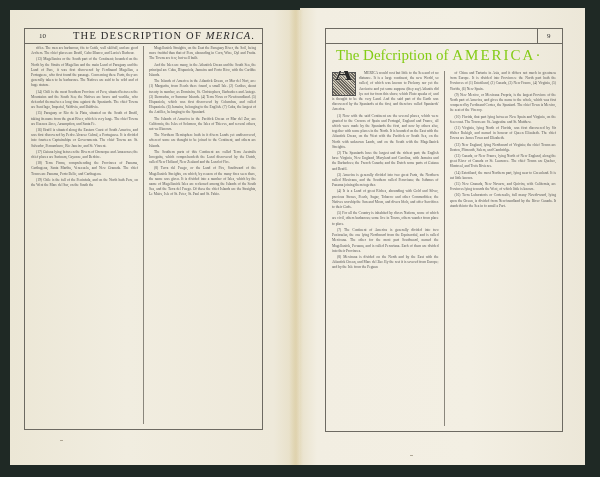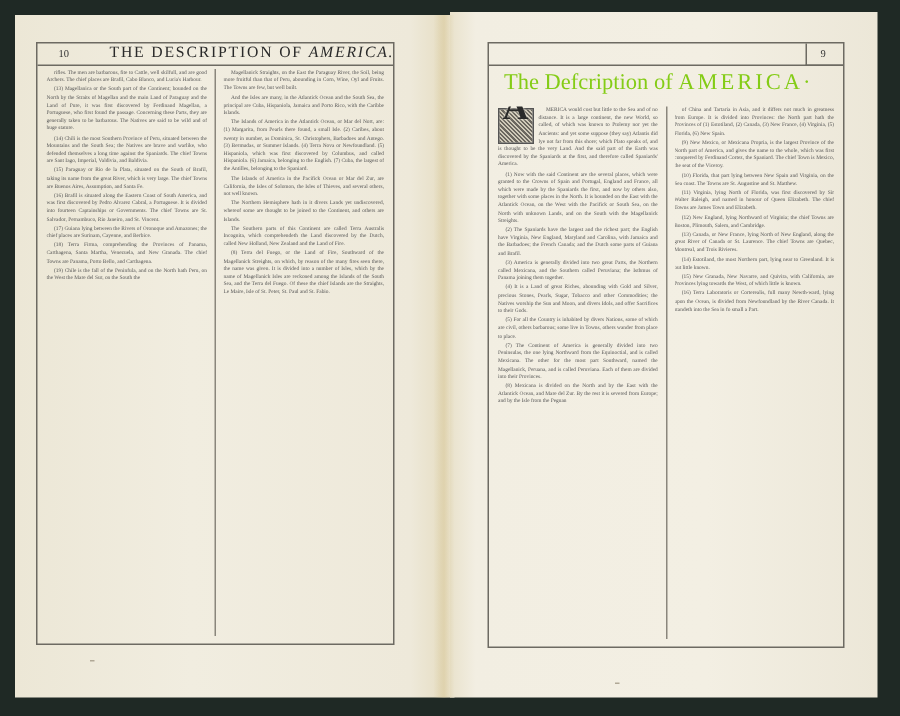--- a/index.html
+++ b/index.html
@@ -37,21 +37,21 @@
 <div class="paper" id="left-paper"></div>
 <div class="paper" id="right-paper"></div>
 <div class="fold"></div>
 
 <div class="speck" style="left:60px;top:440px;"></div>
 <div class="speck" style="left:410px;top:455px;"></div>
 
 <div class="frame" id="left-frame">
   <div class="running-head">
     <span class="page-num" id="left-pagenum">10</span>
-    <span id="left-title"><span>THE DESCRIPTION OF</span> <i>AMERICA.</i></span>
+    <span id="left-title"><span>THE DESCRIPTION OF</span> <i>MERICA.</i></span>
   </div>
   <div class="cols" id="left-cols">
     <div class="col">
         <p>rifles. The men are barbarous, fite to Cattle, well skilfull, and are good Archers. The chief places are Brafil, Cabo Blanco, and Lucia's Harbour.</p>
         <p>(13) Magellanica or the South part of the Continent; bounded on the North by the Straits of Magellan and the main Land of Paraguay and the Land of Pure, it was first discovered by Ferdinand Magellan, a Portuguese, who first found the passage. Concerning these Parts, they are generally taken to be barbarous. The Natives are said to be wild and of huge stature.</p>
         <p>(14) Chili is the most Southern Province of Peru, situated between the Mountains and the South Sea; the Natives are brave and warlike, who defended themselves a long time against the Spaniards. The chief Towns are Sant Iago, Imperial, Valdivia, and Baldivia.</p>
         <p>(15) Paraguay or Rio de la Plata, situated on the South of Brafil, taking its name from the great River, which is very large. The chief Towns are Buenos Aires, Assumption, and Santa Fe.</p>
         <p>(16) Brafil is situated along the Eastern Coast of South America, and was first discovered by Pedro Alvarez Cabral, a Portuguese. It is divided into fourteen Captainships or Governments. The chief Towns are St. Salvador, Pernambuco, Rio Janeiro, and St. Vincent.</p>
         <p>(17) Guiana lying between the Rivers of Oronoque and Amazones; the chief places are Surinam, Cayenne, and Berbice.</p>
         <p>(18) Terra Firma, comprehending the Provinces of Panama, Carthagena, Santa Martha, Venezuela, and New Granada. The chief Towns are Panama, Porto Bello, and Carthagena.</p>

